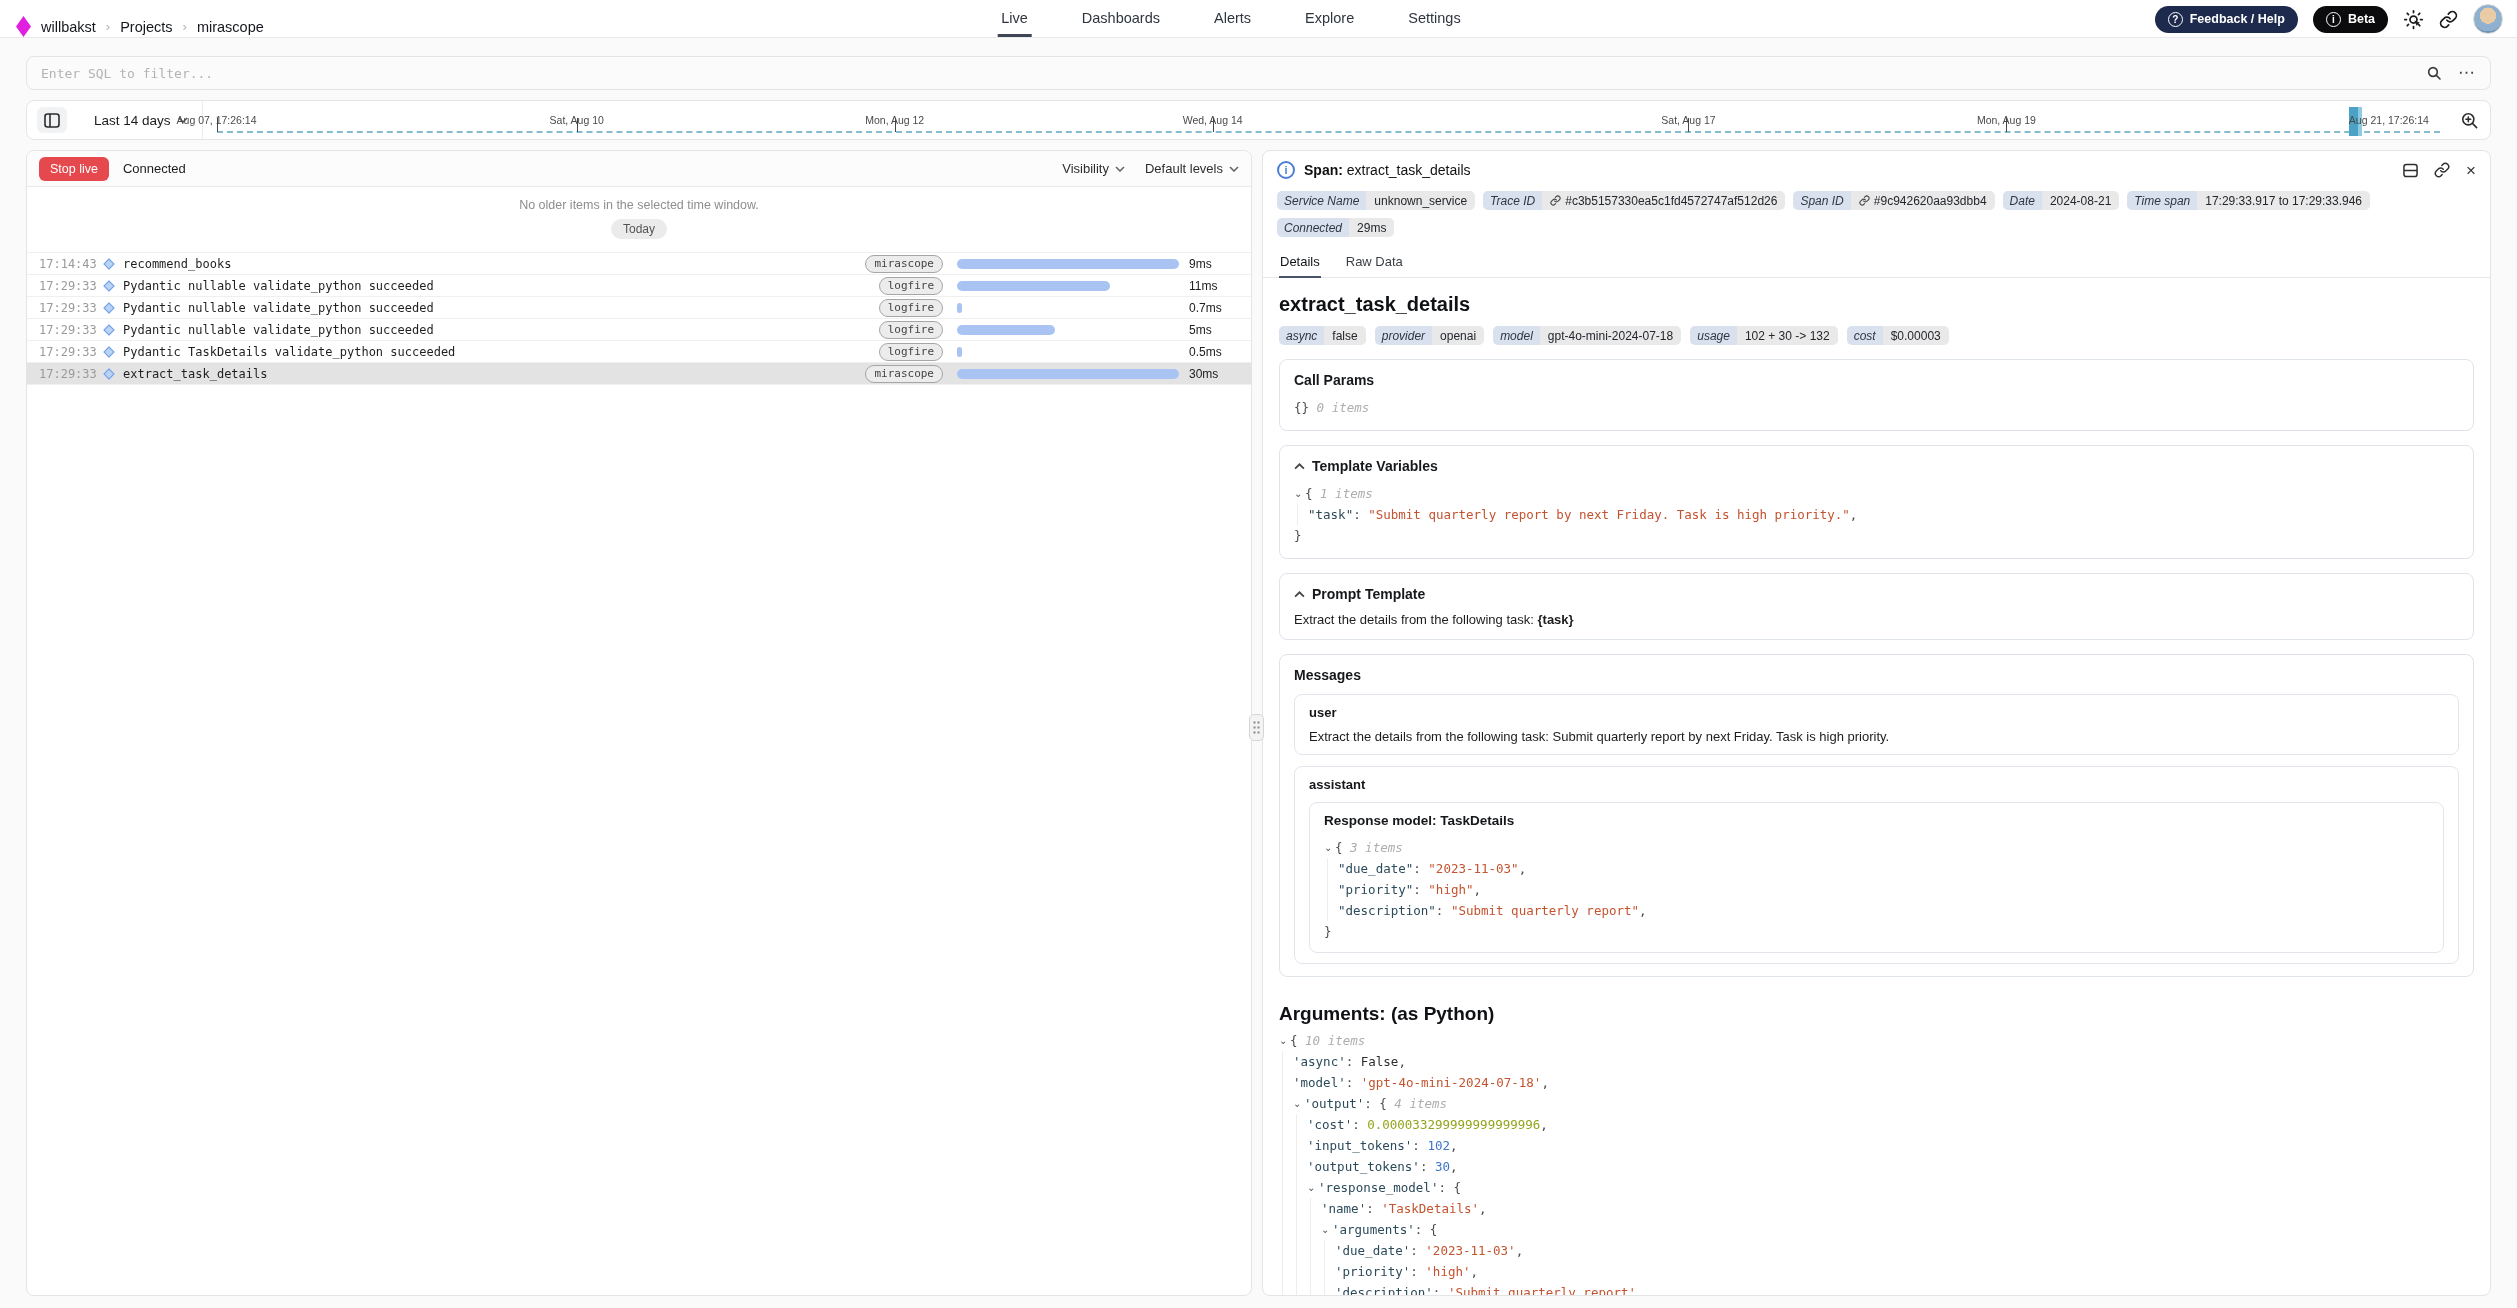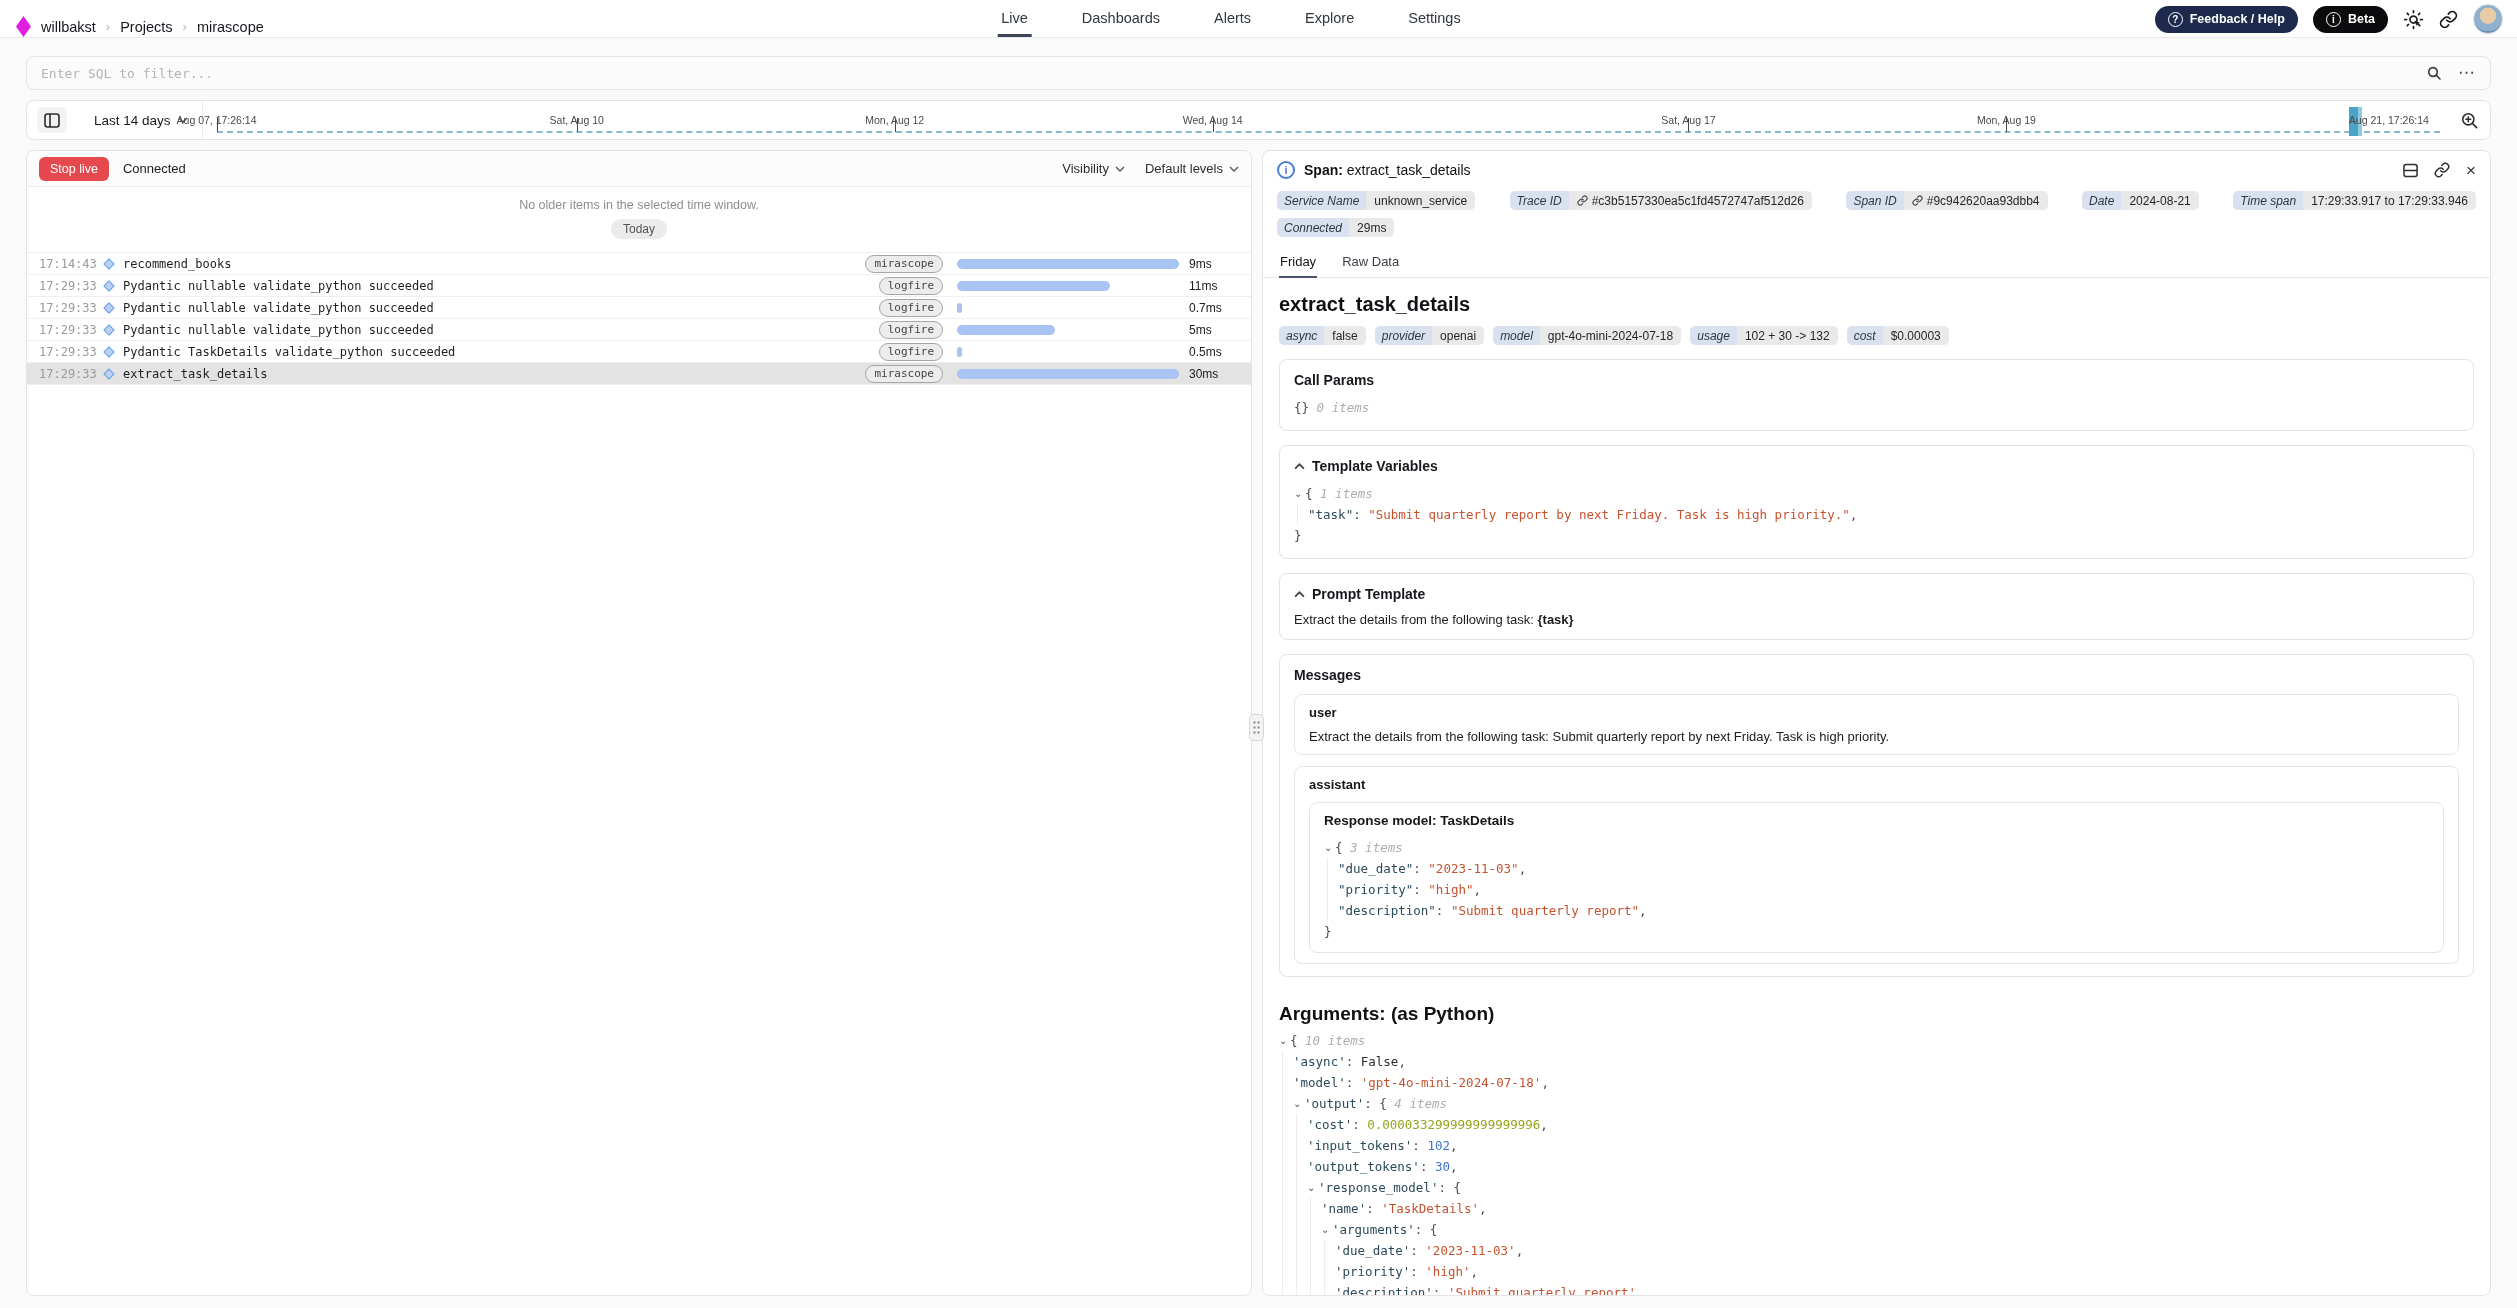--- a/index.html
+++ b/index.html
@@ -85,21 +85,21 @@
   .dur { flex:none; width:62px; padding-left:10px; font-family:"Liberation Sans",sans-serif; font-size:12px; color:#202020; }
 
   
   .sp-head { height:38px; display:flex; align-items:center; padding:0 14px; gap:9px; }
   .info-circ { width:18px; height:18px; border:2px solid #4a7fd4; color:#4a7fd4; border-radius:50%;
     font-size:11px; font-weight:bold; display:flex; align-items:center; justify-content:center; flex:none;}
   .sp-title { font-size:14px; color:#111; }
   .sp-title b { font-weight:bold; }
   .sp-head-icons { margin-left:auto; display:flex; align-items:center; gap:16px; color:#2e2e2e; }
   .xmark { font-size:17px; line-height:1; cursor:pointer; color:#333; }
-  .sp-meta { padding:2px 14px 10px; display:flex; gap:8px; flex-wrap:wrap;justify-content:space-between; }
+  .sp-meta { padding:2px 14px 10px; display:flex; gap:8px; flex-wrap:wrap; }
   .mbadge { display:inline-flex; border-radius:5px; overflow:hidden; font-size:12px; white-space:nowrap; }
   .mbadge .lab { background:#d9e1ee; color:#2e3744; font-style:italic; padding:2.5px 7px; }
   .mbadge .val { background:#e9e9e9; color:#23272c; padding:2.5px 8px; display:flex; align-items:center; gap:4px;}
   .sp-tabs { display:flex; gap:24px; padding:0 16px; border-bottom:1px solid #e7e7e7; }
   .sp-tab { font-size:13px; color:#3a3f46; padding:7px 1px 8px; position:relative; cursor:pointer; }
   .sp-tab.act { color:#101418; }
   .sp-tab.act::after { content:''; position:absolute; left:0; right:0; bottom:-1px; height:2px; background:#49546a; }
   .sp-body { padding:15px 16px 0; }
   .sp-h1 { font-size:20px; font-weight:bold; color:#0f1114; }
   .attr-row { display:flex; gap:9px; margin-top:10px; flex-wrap:wrap; }
@@ -394,21 +394,21 @@
         <span class="lab">Time span</span>
         <span class="val">17:29:33.917 to 17:29:33.946</span>
       </span>
       <span class="mbadge">
         <span class="lab">Connected</span>
         <span class="val">29ms</span>
       </span>
     </div>
 
   <div class="sp-tabs" id="sptabs">
-      <div class="sp-tab act">Friday</div>
+      <div class="sp-tab act">Details</div>
       <div class="sp-tab">Raw Data</div>
     </div>
 
   <div class="sp-body">
     <div class="sp-h1">extract_task_details</div>
     <div class="attr-row" id="spattrs">
         <span class="mbadge">
           <span class="lab">async</span>
           <span class="val">false</span>
         </span>

